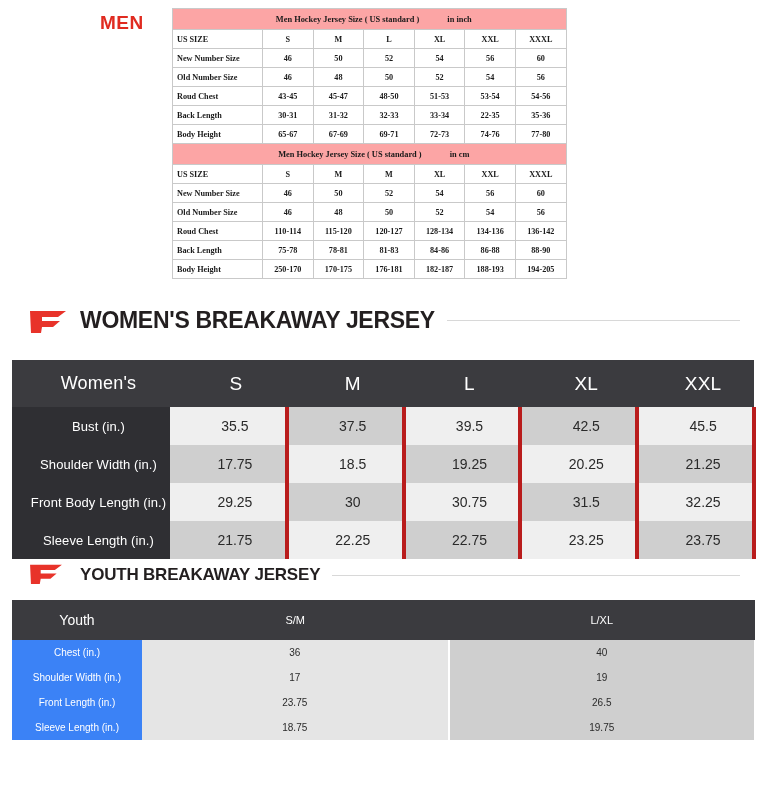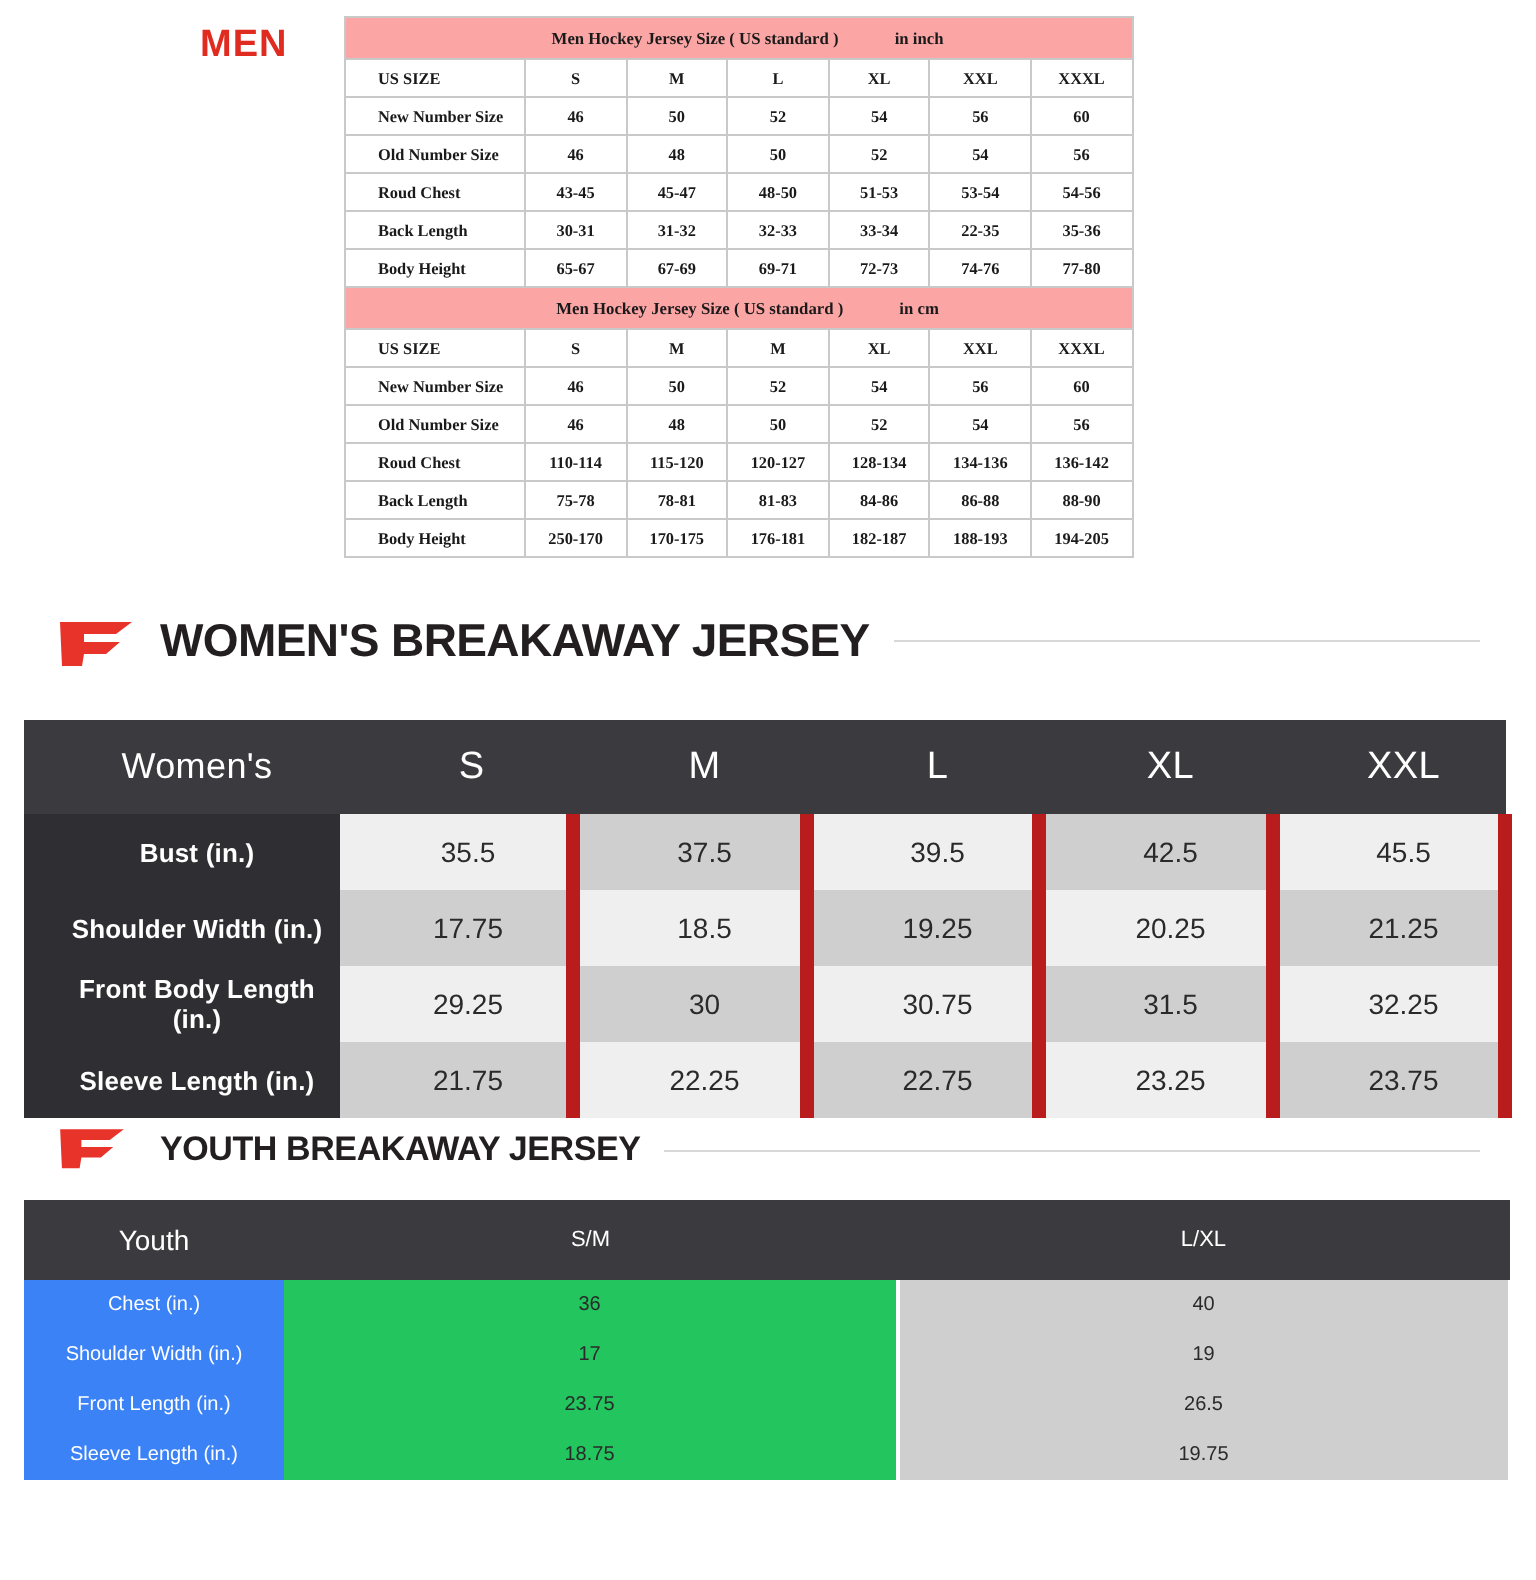--- a/index.html
+++ b/index.html
@@ -48,21 +48,21 @@
     border: 1px solid #c9c9c9;
     font-size: 8.2px;
     height: 19px;
     padding: 0 3px;
     color: #1a1a1a;
     text-align: center;
     font-weight: bold;
   }
   table.men td.rowlabel {
     text-align: left;
-    padding-left: 16px;
+    padding-left: 4px;
   }
   table.men tr.banner td {
     background: #fca5a5;
     height: 21px;
     font-size: 8.4px;
     padding-left: 12px;
   }
   table.men tr.banner td span.unit {
     display: inline-block;
     margin-left: 28px;
@@ -127,29 +127,29 @@
     letter-spacing: 0.2px;
   }
   table.size thead th.first {
     font-size: 18px;
     text-align: center;
   }
   table.size tbody th {
     background: #2f2f33;
     color: #ffffff;
     font-size: 13px;
-    font-weight: bold;
+    font-weight: normal;
     height: 38px;
     letter-spacing: 0.1px;
   }
   table.size tbody td {
     font-size: 14px;
     color: #2a2a2a;
     height: 38px;
-    border-right: 7px solid #b91c1c;
+    border-right: 4px solid #b91c1c;
   }
   table.size tbody td.shade-a { background: #efefef; }
   table.size tbody td.shade-b { background: #cfcfcf; }
   table.size col.lbl { width: 158px; }
 
   
   .youth-wrap {
     position: absolute;
     left: 12px; top: 600px;
     width: 744px;
@@ -174,21 +174,21 @@
     font-weight: normal;
     height: 25px;
   }
   table.youth tbody td {
     font-size: 10px;
     color: #2a2a2a;
     height: 25px;
     text-align: center;
     border-right: 2px solid #fff;
   }
-  table.youth tbody td.shade-a { background: #22c55e; }
+  table.youth tbody td.shade-a { background: #e5e5e5; }
   table.youth tbody td.shade-b { background: #cfcfcf; }
   table.youth col.lbl { width: 130px; }
 </style>
 </head>
 <body>
 
 <div id="page">
 
   <div class="men-section">
     <div class="men-title">MEN</div>

